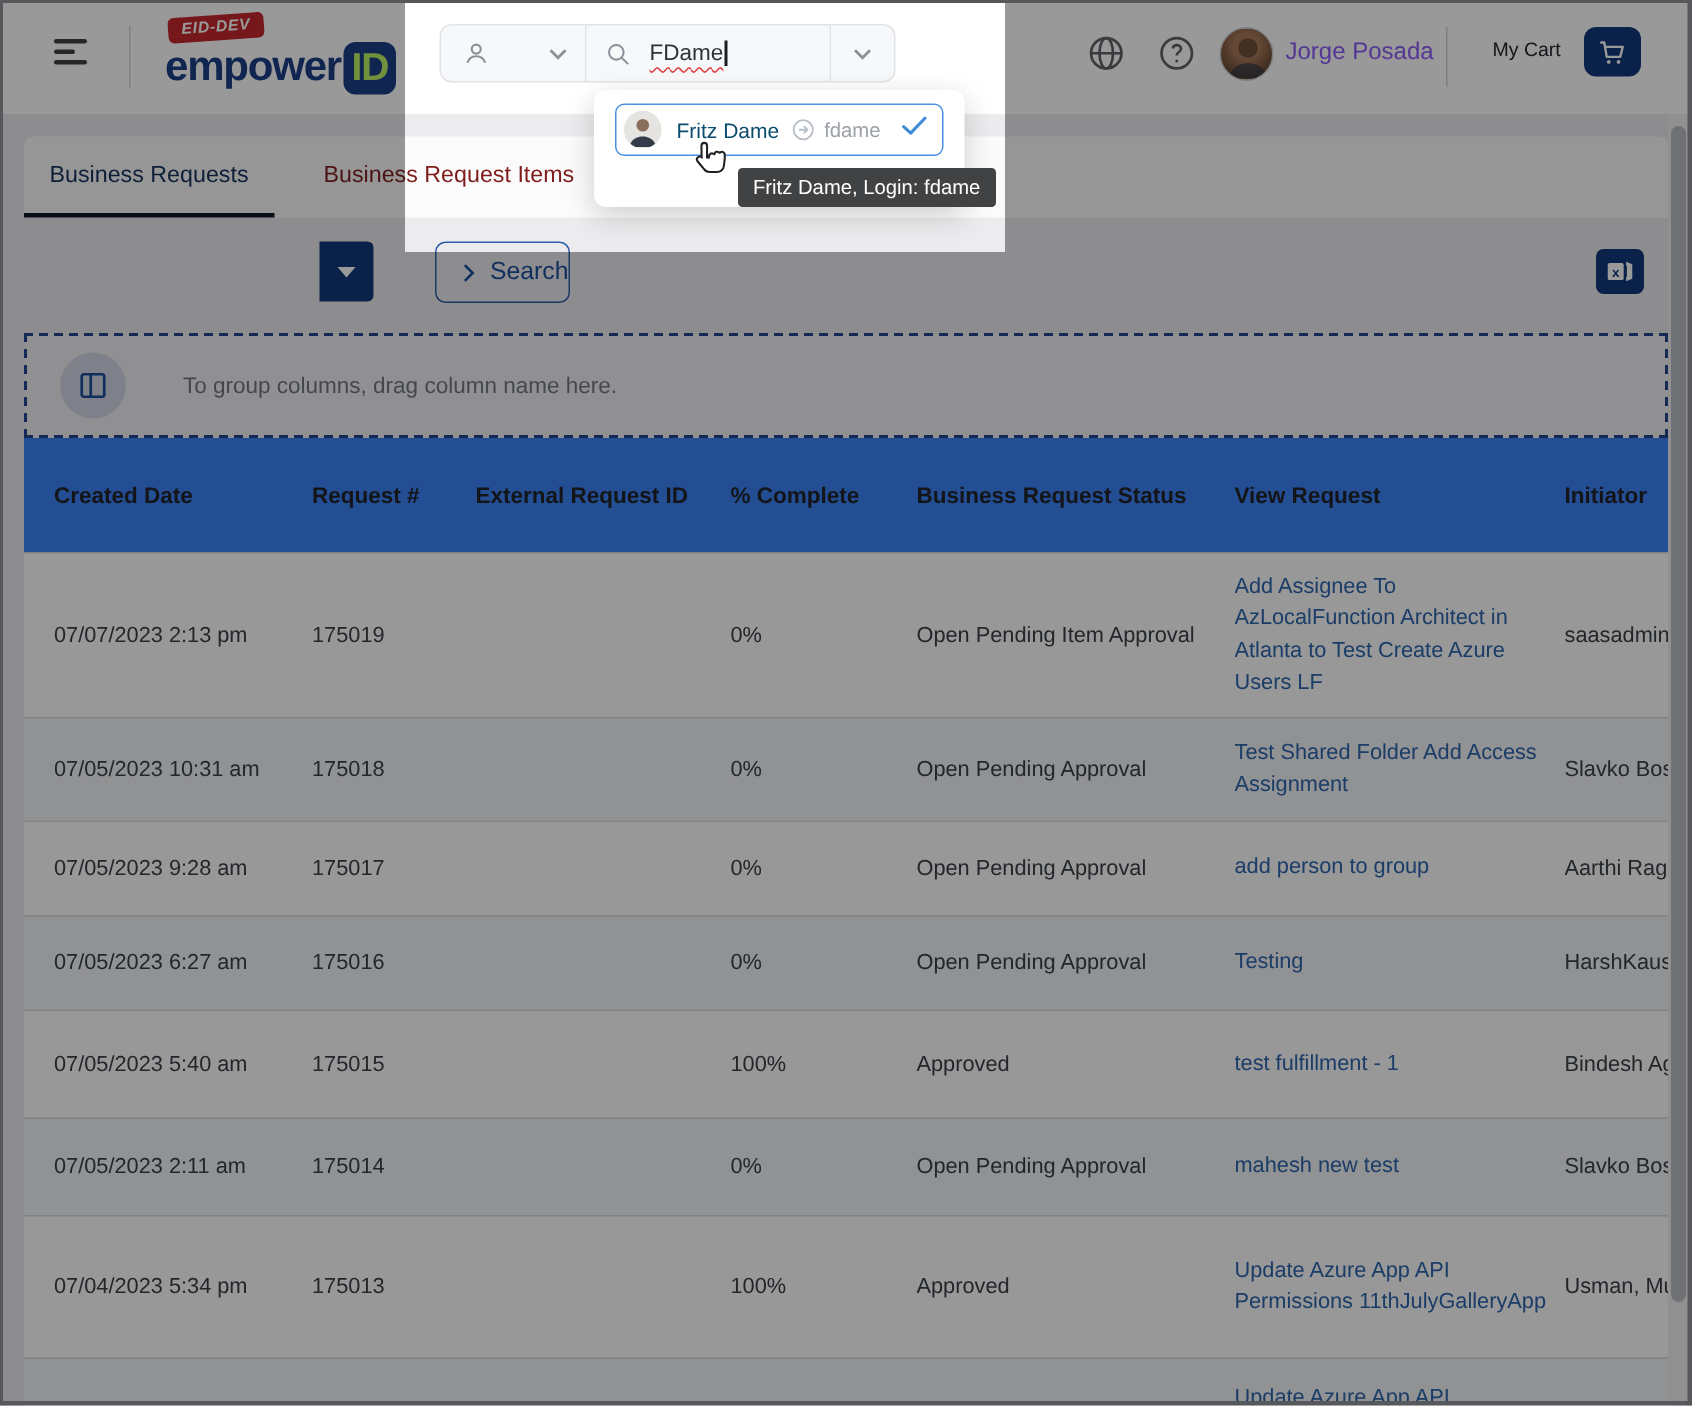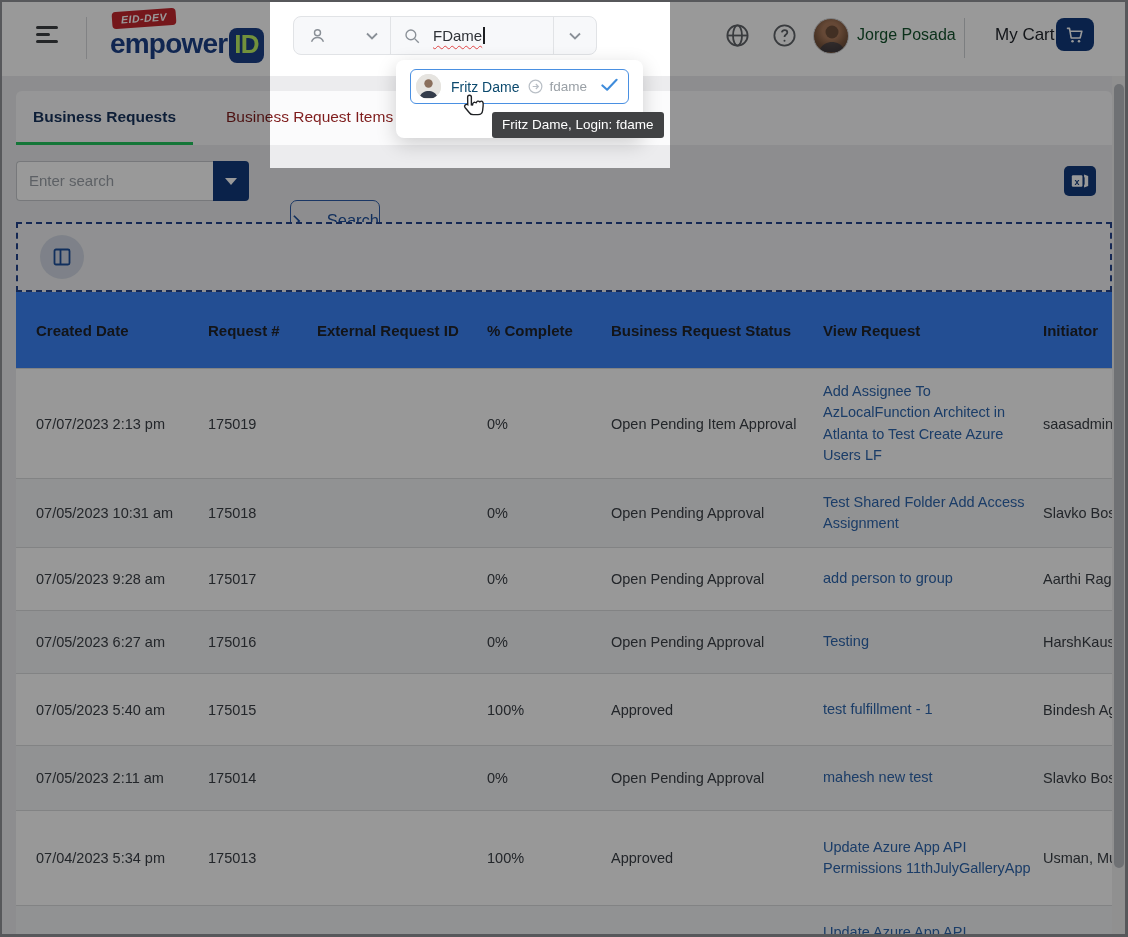--- a/index.html
+++ b/index.html
@@ -15,37 +15,37 @@
   .hamburger span:nth-child(1){width:22px;} .hamburger span:nth-child(2){width:14px;} .hamburger span:nth-child(3){width:22px;}
   .hdr-divider { position:absolute; left:86px; top:17px; width:1px; height:42px; background:#d7d9dc; }
   .logo { position:absolute; left:110px; top:8px; width:160px; height:60px; }
   .logo-badge { position:absolute; left:2px; top:2px; background:#c4272e; color:#fff; font-size:10.5px; font-weight:bold; font-style:italic; padding:2px 9px 3px; border-radius:4px; transform:rotate(-4deg); letter-spacing:.5px; }
   .logo-text { position:absolute; left:0; top:20px; font-size:28px; font-weight:bold; color:#1b4088; letter-spacing:-0.8px; }
   .logo-id { display:inline-block; background:#1b4088; color:#bef264; border-radius:8px; padding:1px 5px 3px; margin-left:2px; font-size:26px; }
   .globe-btn, .help-btn { position:absolute; top:22px; width:27px; height:27px; cursor:pointer; }
   .globe-btn{ left:724px; } .help-btn{ left:771px; }
   .avatar { position:absolute; left:813px; top:18px; width:36px; height:36px; border-radius:50%; background:radial-gradient(circle at 50% 35%, #a9795a 0 30%, #7b573f 60%, #4e3a2c); border:1px solid #cfd2d6; overflow:hidden; cursor:pointer; }
   .avatar svg{ display:block; }
-  .user-name { position:absolute; left:857px; top:26px; font-size:16px; color:#14532d; cursor:pointer; }
+  .user-name { position:absolute; left:857px; top:26px; font-size:16px; color:#8b5cf6; cursor:pointer; }
   .hdr-divider2 { position:absolute; left:964px; top:18px; width:1px; height:40px; background:#cfd2d6; }
-  .mycart { position:absolute; left:995px; top:25px; font-size:17px; color:#23272e; cursor:pointer; }
+  .mycart { position:absolute; left:995px; top:25px; font-size:13px; color:#23272e; cursor:pointer; }
   .cart-btn { position:absolute; left:1056px; top:18px; width:38px; height:33px; background:#123a7c; border-radius:8px; cursor:pointer; display:flex; align-items:center; justify-content:center; }
 
   
   .tabs-card { position:absolute; left:16px; top:91px; width:1096px; height:54px; background:#fbfbfc; border-radius:6px 6px 0 0; z-index:1; display:flex; }
   .tab { height:54px; line-height:51px; padding:0 17px; font-size:15.5px; cursor:pointer; white-space:nowrap; }
-  .tab.active { color:#16325c; font-weight:bold; border-bottom:3px solid #22c55e; }
+  .tab.active { color:#16325c; font-weight:normal; border-bottom:3px solid #0f172a; }
   .tab.inactive { color:#7f1d1d; margin-left:16px; }
 
   
   .toolbar { position:absolute; left:0; top:145px; width:1128px; height:77px; z-index:1; }
   .search-input { position:absolute; left:16px; top:16px; width:197px; height:40px; background:#fff; border:1px solid #c6c9cd; border-right:none; border-radius:4px 0 0 4px; font-size:15px; color:#9ba1a8; line-height:38px; padding-left:12px; }
   .search-dd-btn { position:absolute; left:213px; top:16px; width:36px; height:40px; background:#123a7c; border-radius:0 4px 4px 0; cursor:pointer; display:flex; align-items:center; justify-content:center; }
   .caret-down { width:0; height:0; border-left:6px solid transparent; border-right:6px solid transparent; border-top:7px solid #ffffff; }
-  .search-go-btn { position:absolute; left:290px; top:16px; width:90px; height:41px; border:1.5px solid #2d5ca8; border-radius:7px; background:transparent; color:#1d4f9c; font-size:16.5px; cursor:pointer; display:flex; align-items:center; justify-content:space-between; gap:9px; font-family:"Liberation Sans",sans-serif;margin-top:39px; }
+  .search-go-btn { position:absolute; left:290px; top:16px; width:90px; height:41px; border:1.5px solid #2d5ca8; border-radius:7px; background:transparent; color:#1d4f9c; font-size:16.5px; cursor:pointer; display:flex; align-items:center; justify-content:flex-end; gap:9px; font-family:"Liberation Sans",sans-serif; }
   .excel-btn { position:absolute; left:1064px; top:21px; width:32px; height:30px; background:#123a7c; border-radius:5px; cursor:pointer; display:flex; align-items:center; justify-content:center; }
 
   
   .group-zone { position:absolute; left:16px; top:222px; width:1096px; height:70px; border:2px dashed #24448c; background:#f0f1f3; z-index:1; display:flex; align-items:center; }
   .group-circle { width:44px; height:44px; border-radius:50%; background:#d2d8e4; margin-left:22px; display:flex; align-items:center; justify-content:center; }
   .group-hint { margin-left:38px; font-size:15px; color:#73787e; }
 
   
   .table-card { position:absolute; left:16px; top:292px; width:1096px; height:645px; background:#fcfcfd; overflow:hidden; z-index:1; }
   .tr { display:grid; grid-template-columns:172px 109px 170px 124px 212px 220px 1fr; align-items:center; padding-left:20px; }
@@ -141,21 +141,20 @@
     </svg>
   </div>
 </div>
 
 <div class="tabs-card">
   <div class="tab active">Business Requests</div>
   <div class="tab inactive">Business Request Items</div>
 </div>
 
 <div class="toolbar">
-  <div class="search-input">Enter search</div>
   <div class="search-dd-btn">
       <div class="caret-down"></div>
     </div>
   <div class="search-go-btn">
     <svg width="11" height="14" viewBox="0 0 10 16" fill="none" stroke="#1d4f9c" stroke-width="2">
         <path d="M2 2l6 6-6 6"></path>
       </svg>
     <span>Search</span>
   </div>
   <div class="excel-btn">
@@ -168,20 +167,21 @@
   </div>
 </div>
 
 <div class="group-zone">
   <div class="group-circle">
     <svg width="20" height="20" viewBox="0 0 20 20" fill="none" stroke="#1d4f9c" stroke-width="1.8">
         <rect x="2.5" y="2.5" width="15" height="15" rx="1.5"></rect>
         <line x1="8.5" y1="2.5" x2="8.5" y2="17.5"></line>
       </svg>
   </div>
+  <div class="group-hint">To group columns, drag column name here.</div>
 </div>
 
 <div class="table-card">
   <div class="tr thead">
     <div class="td">Created Date</div>
     <div class="td">Request #</div>
     <div class="td">External Request ID</div>
     <div class="td">% Complete</div>
     <div class="td">Business Request Status</div>
     <div class="td">View Request</div>

